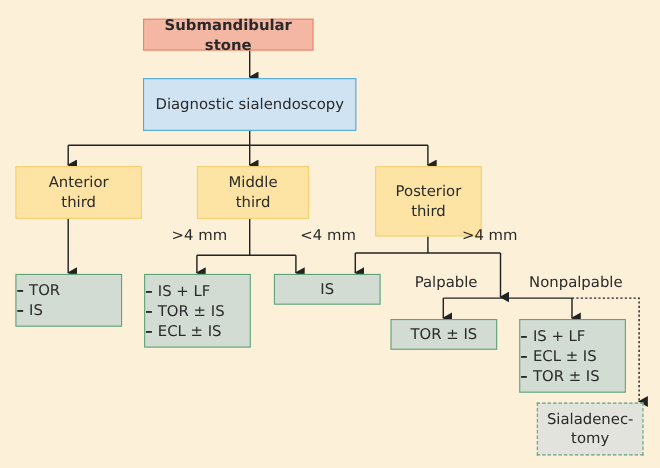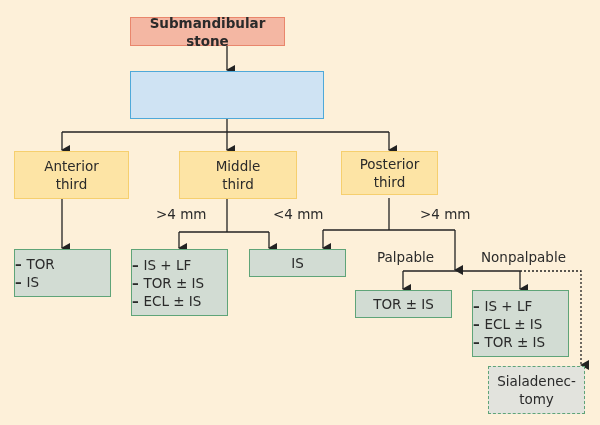--- a/index.html
+++ b/index.html
@@ -49,36 +49,37 @@
     <path d="M520,271 H581 V365" stroke-dasharray="2,2" marker-end="url(#arr)"></path>
   </g>
 </svg>
 
 <div class="box red" style="left:130px;top:17px;width:155px;height:29px;">
   <span>Submandibular stone</span>
 </div>
 
 <div class="box blue" style="left:130px;top:71px;width:194px;height:48px;">
   <div>
+      <div>Diagnostic sialendoscopy</div>
     </div>
 </div>
 
 <div class="box yellow" style="left:14px;top:151px;width:115px;height:48px;">
   <div>
       <div>Anterior</div>
   <div>third</div>
     </div>
 </div>
-<div class="box yellow" style="left:179px;top:151px;width:118px;height:48px;">
+<div class="box yellow" style="left:179px;top:151px;width:102px;height:48px;">
   <div>
       <div>Middle</div>
   <div>third</div>
     </div>
 </div>
-<div class="box yellow" style="left:341px;top:151px;width:97px;height:44px;">
+<div class="box yellow" style="left:341px;top:151px;width:97px;height:64px;">
   <div>
       <div>Posterior</div>
   <div>third</div>
     </div>
 </div>
 
 <div class="label" style="left:156px;top:206px;">&gt;4 mm</div>
 <div class="label" style="left:273px;top:206px;">&lt;4 mm</div>
 <div class="label" style="left:420px;top:206px;">&gt;4 mm</div>
 <div class="label" style="left:377px;top:249px;">Palpable</div>

